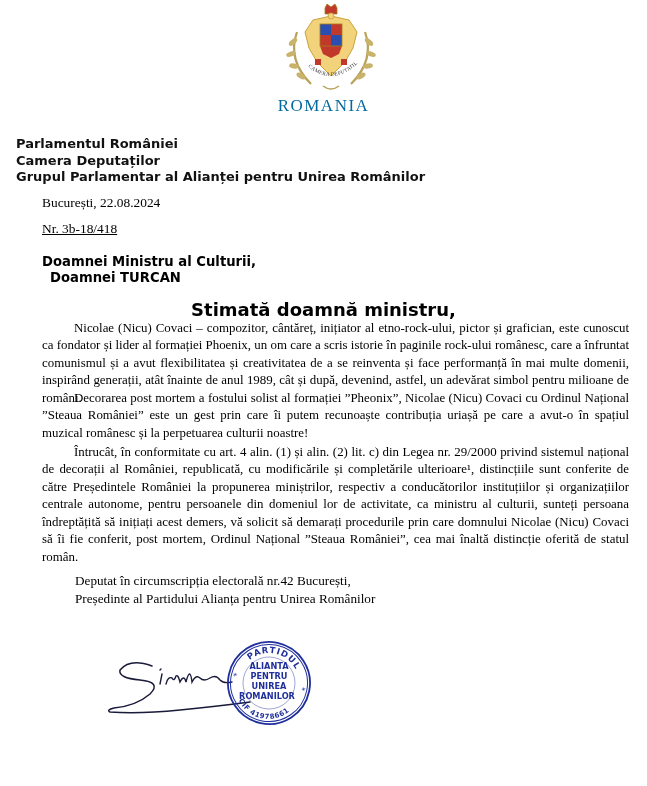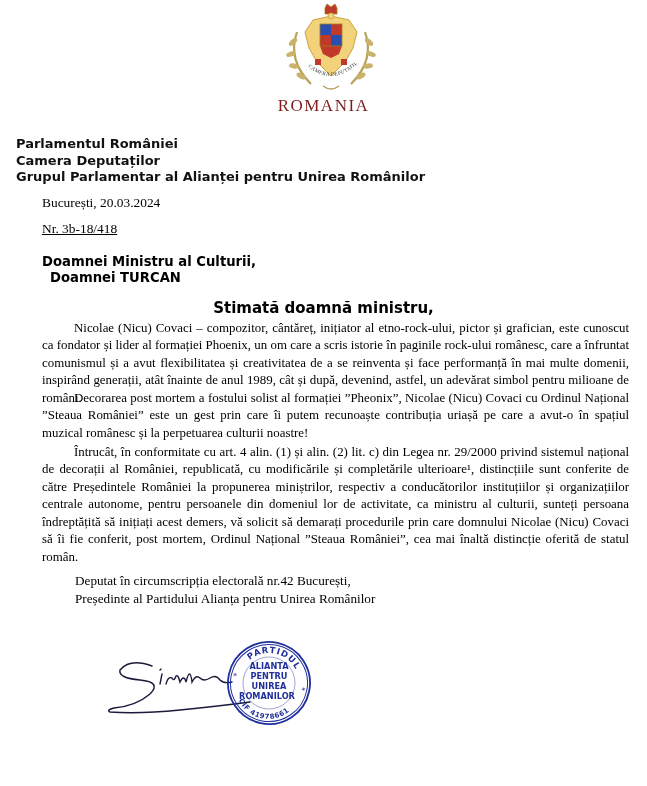--- a/index.html
+++ b/index.html
@@ -1,23 +1,23 @@
 <!DOCTYPE html>
 <html><head>
 <meta charset="utf-8">
 <style>
   html, body { margin: 0; padding: 0; background: #ffffff; }
   body { width: 647px; height: 786px; position: relative; overflow: hidden; font-family: "Liberation Serif", serif; color: #000; }
   .crest { position: absolute; left: 283px; top: 2px; width: 96px; height: 94px; }
-  .crest-caption { position: absolute; left: 0; width: 647px; top: 96px; text-align: center; font-family: "Liberation Serif", serif; font-size: 17px; letter-spacing: 1.5px; color: #7f1d1d; }
+  .crest-caption { position: absolute; left: 0; width: 647px; top: 96px; text-align: center; font-family: "Liberation Serif", serif; font-size: 17px; letter-spacing: 1.5px; color: #0369a1; }
   .header { position: absolute; left: 16px; width: 647px; top: 136px; text-align: left; font-family: "DejaVu Sans", sans-serif; font-weight: bold; font-size: 13px; line-height: 16.6px; color: #111; }
   .meta { position: absolute; left: 42px; font-size: 13.4px; }
   .addressee { position: absolute; left: 42px; top: 254px; font-family: "DejaVu Sans", sans-serif; font-weight: bold; font-size: 13.2px; line-height: 16px; }
   .addressee .name { padding-left: 8px; }
-  .salutation { position: absolute; left: 0; width: 647px; top: 299px; text-align: center; font-family: "DejaVu Sans", sans-serif; font-weight: bold; font-size: 15px; }
+  .salutation { position: absolute; left: 0; width: 647px; top: 299px; text-align: center; font-family: "DejaVu Sans", sans-serif; font-weight: bold; font-size: 18px; }
   .para { position: absolute; left: 42px; width: 587px; font-size: 12.9px; line-height: 17.5px; text-align: justify; text-indent: 32px; }
   .closing { position: absolute; left: 75px; top: 572px; font-size: 13.2px; line-height: 18.3px; }
   .closing .signer { font-weight: bold; }
   .signature { position: absolute; left: 100px; top: 648px; width: 160px; height: 70px; }
   .stamp { position: absolute; left: 226px; top: 640px; width: 86px; height: 86px; }
 </style>
 </head>
 <body>
 
 <svg class="crest" viewBox="0 0 96 94">
@@ -62,21 +62,21 @@
   <path d="M40 84 Q48 90 56 84" fill="none" stroke="#b8a35a" stroke-width="1.5"></path>
 </svg>
 <div class="crest-caption">ROMANIA</div>
 
 <div class="header">
   <div>Parlamentul României</div>
   <div>Camera Deputaților</div>
   <div>Grupul Parlamentar al Alianței pentru Unirea Românilor</div>
 </div>
 
-<div class="meta" style="top:195px;">București, 20.03.2024</div>
+<div class="meta" style="top:195px;">București, 22.08.2024</div>
 <div class="meta" style="top:221px;text-decoration:underline;">Nr. 3b-18/418</div>
 
 <div class="addressee">
   <div>Doamnei Ministru al Culturii,</div>
   <div class="name">Doamnei TURCAN</div>
 </div>
 
 <div class="salutation">Stimată doamnă ministru,</div>
 
 <p class="para" style="top:307px;">Nicolae (Nicu) Covaci – compozitor, cântăreț, inițiator al etno-rock-ului, pictor și grafician, este cunoscut ca fondator și lider al formației Phoenix, un om care a scris istorie în paginile rock-ului românesc, care a înfruntat comunismul și a avut flexibilitatea și creativitatea de a se reinventa și face performanță în mai multe domenii, inspirând generații, atât înainte de anul 1989, cât și după, devenind, astfel, un adevărat simbol pentru milioane de români.</p>

